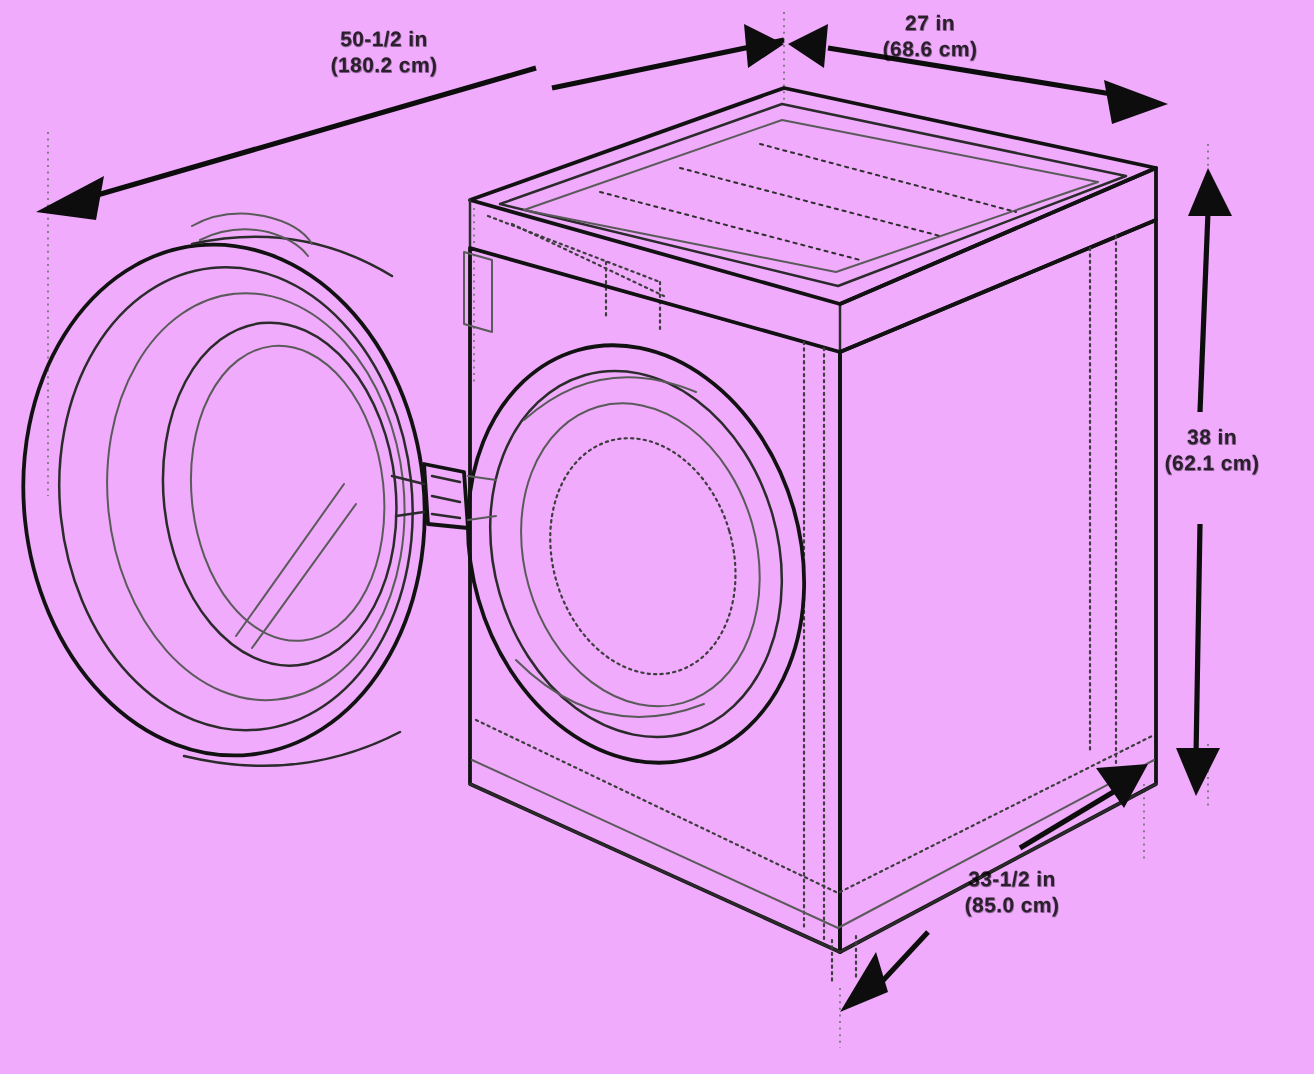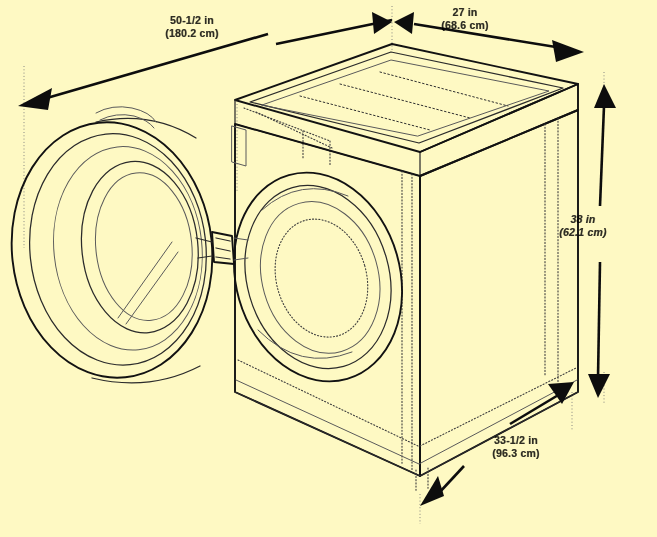--- a/index.html
+++ b/index.html
@@ -7,21 +7,21 @@
     padding: 0;
     background: #ffffff;
   }
   body {
     font-family: "Liberation Sans", sans-serif;
   }
   #diagram-root {
     position: relative;
     width: 657px;
     height: 537px;
-    background: #fef9c3;
+    background: #f0abfc;
     overflow: hidden;
   }
   #diagram-svg {
     position: absolute;
     top: 0;
     left: 0;
     width: 657px;
     height: 537px;
   }
   .dim-label {
@@ -204,23 +204,23 @@
   <div class="dim-label" style="left: 140px; top: 14px; width: 104px;">
     <span class="ln">50-1/2 in</span>
     <span class="ln">(180.2 cm)</span>
   </div>
 
   <div class="dim-label" style="left: 418px; top: 6px; width: 94px;">
     <span class="ln">27 in</span>
     <span class="ln">(68.6 cm)</span>
   </div>
 
-  <div class="dim-label" style="left: 541px; top: 213px; width: 84px; font-style: italic;">
+  <div class="dim-label" style="left: 564px; top: 213px; width: 84px;">
     <span class="ln">38 in</span>
     <span class="ln">(62.1 cm)</span>
   </div>
 
-  <div class="dim-label" style="left: 466px; top: 434px; width: 100px;">
+  <div class="dim-label" style="left: 456px; top: 434px; width: 100px;">
     <span class="ln">33-1/2 in</span>
-    <span class="ln">(96.3 cm)</span>
+    <span class="ln">(85.0 cm)</span>
   </div>
 
 </div>
 
 </body></html>

